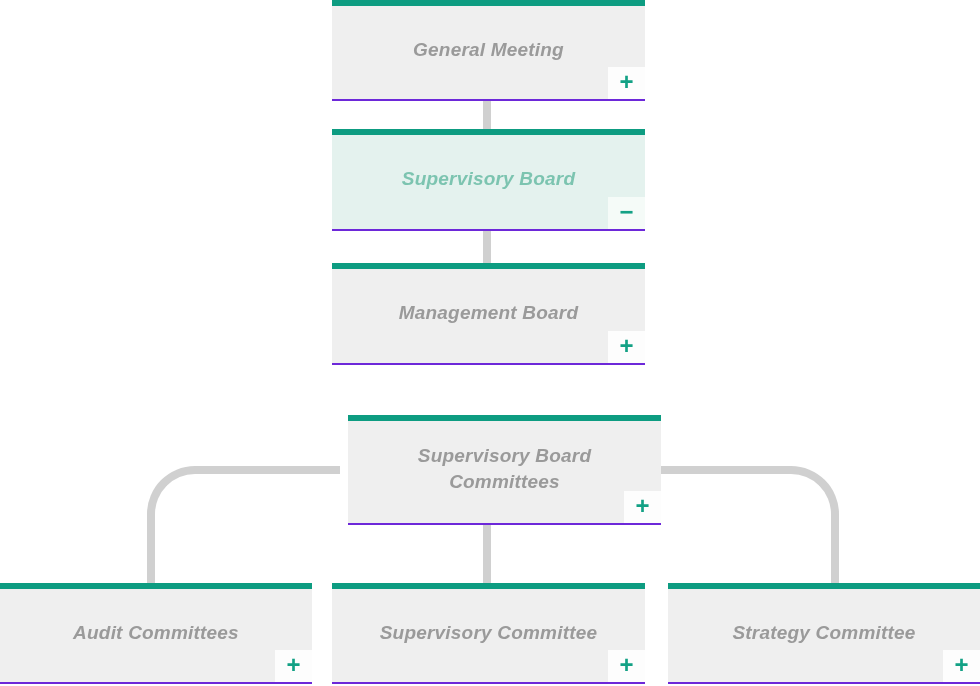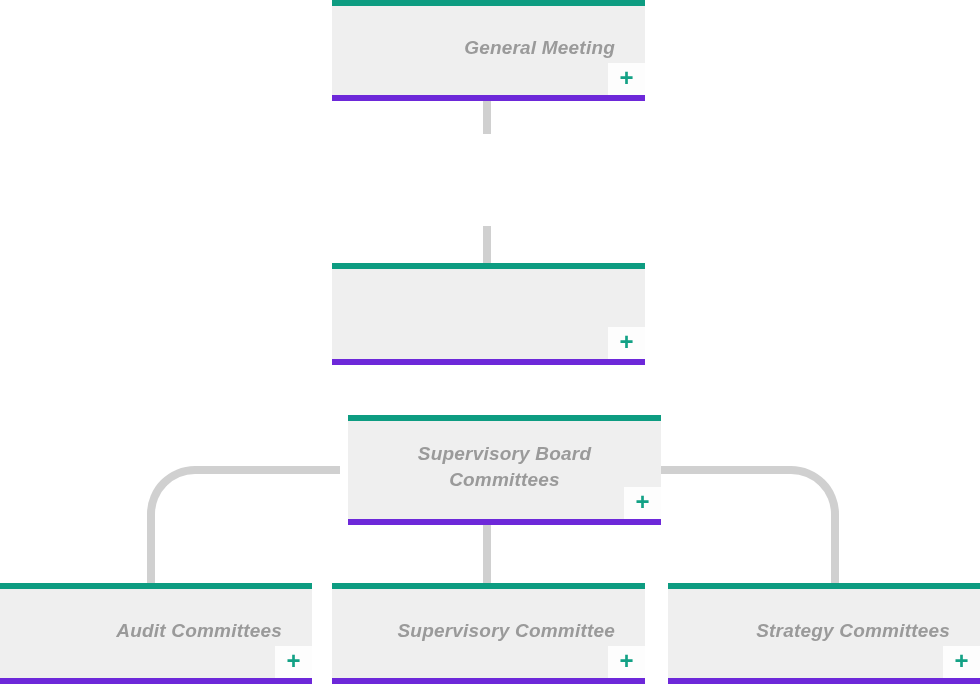--- a/index.html
+++ b/index.html
@@ -33,24 +33,24 @@
     border-right: 8px solid #d0d0d0;
     border-top: 8px solid #d0d0d0;
     border-top-right-radius: 48px;
   }
   
   .node {
     position: absolute;
     box-sizing: border-box;
     background: #efefef;
     border-top: 6px solid #0d9c81;
-    border-bottom: 6px solid #6d28d9;
+    border-bottom: 2px solid #6d28d9;
     display: flex;
     align-items: center;
-    justify-content: flex-end;
+    justify-content: center;
     cursor: pointer;
   }
   .node-label {
     display: block;
     padding: 0 30px 6px 30px;
     text-align: center;
     font-size: 19px;
     font-weight: bold;
     font-style: italic;
     line-height: 26px;
@@ -108,38 +108,43 @@
   <div class="connector" id="conn-sb-mb"></div>
   <div class="connector" id="conn-sbc-rem"></div>
   <div class="branch left" id="conn-sbc-audit"></div>
   <div class="branch right" id="conn-sbc-strat"></div>
 
   <div class="node" id="node-general-meeting">
     <span class="node-label">General Meeting</span>
     <button class="node-toggle">+</button>
   </div>
 
+  <div class="node active" id="node-supervisory-board">
+    <span class="node-label">Supervisory Board</span>
+    <button class="node-toggle">−</button>
+  </div>
 
   <div class="node" id="node-management-board">
+    <span class="node-label">Management Board</span>
     <button class="node-toggle">+</button>
   </div>
 
   <div class="node" id="node-sb-committees">
     <span class="node-label">Supervisory Board Committees</span>
     <button class="node-toggle">+</button>
   </div>
 
   <div class="node" id="node-audit-committee">
     <span class="node-label">Audit Committees</span>
     <button class="node-toggle">+</button>
   </div>
 
   <div class="node" id="node-remuneration-committee">
     <span class="node-label">Supervisory Committee</span>
     <button class="node-toggle">+</button>
   </div>
 
   <div class="node" id="node-strategy-committee">
-    <span class="node-label">Strategy Committees</span>
+    <span class="node-label">Strategy Committee</span>
     <button class="node-toggle">+</button>
   </div>
 
 </div>
 
 </body></html>

